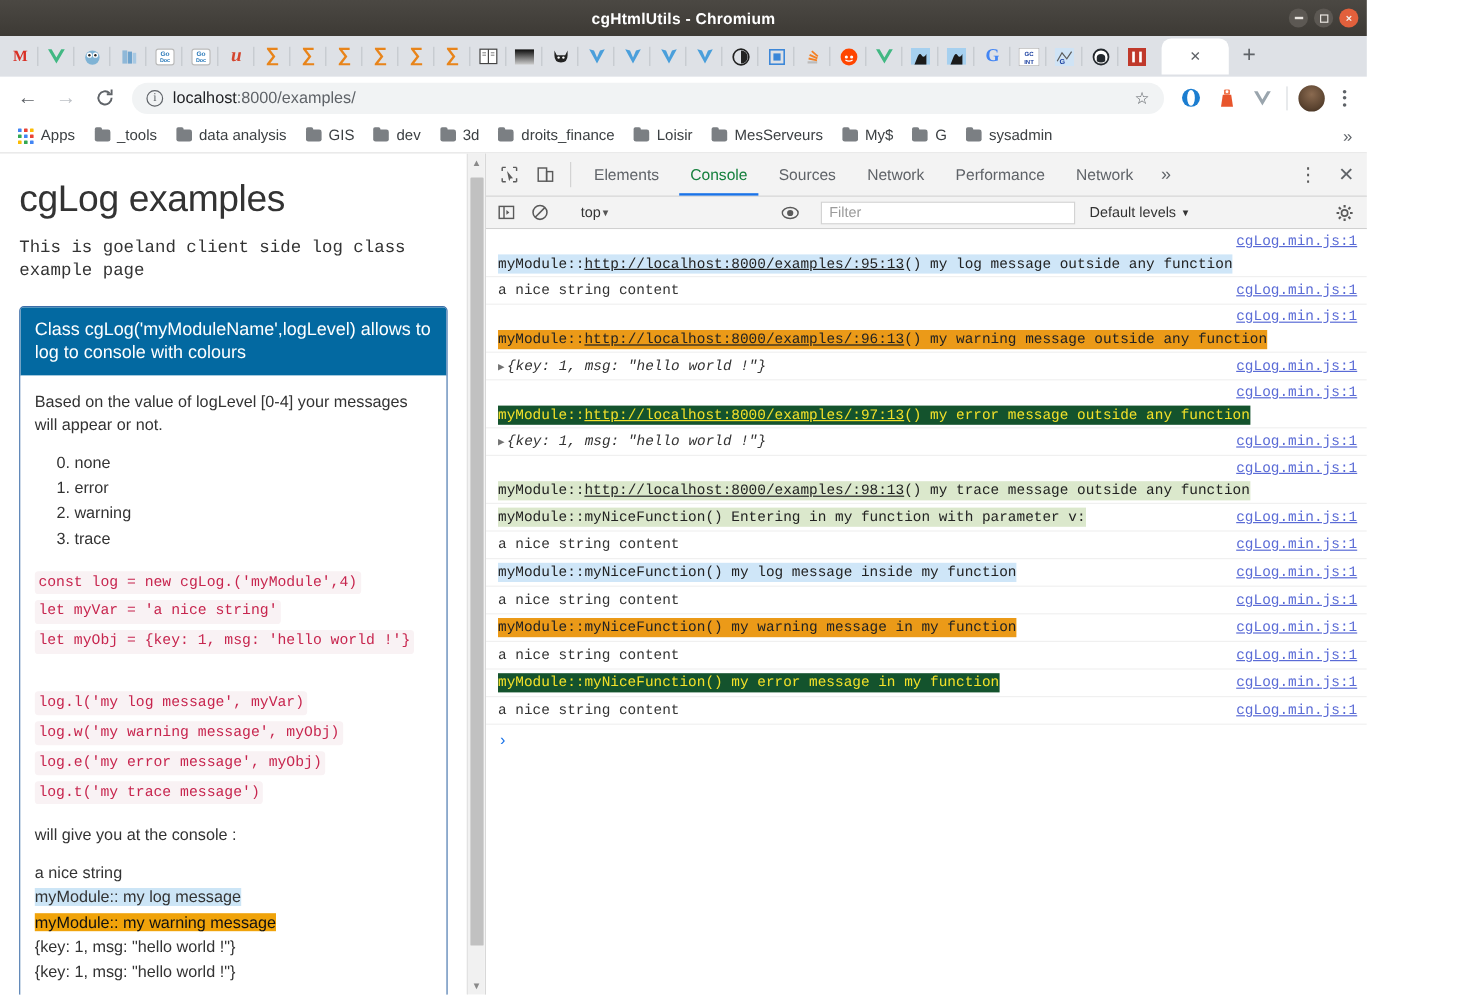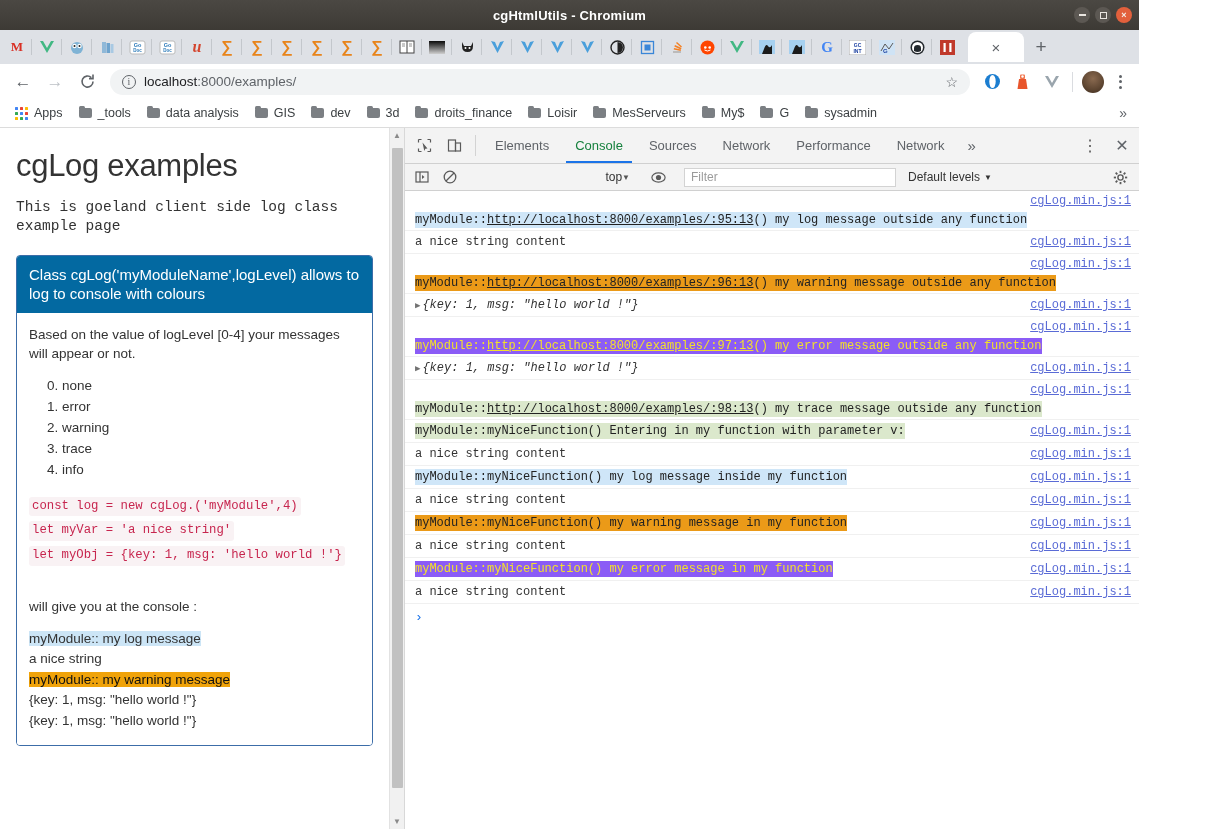--- a/index.html
+++ b/index.html
@@ -150,21 +150,21 @@
   .dt-more { padding: 0 10px; display:flex;align-items:center; color:#5f6368; font-size:15px;}
   .dt-right { margin-left:auto; display:flex; align-items:center; }
   .dt-close { width: 34px; display:flex;align-items:center;justify-content:center; color:#5f6368; font-size:16px;}
 
   .dt-toolbar {
     height: 27px; flex: 0 0 27px; display:flex; align-items:center;
     border-bottom: 1px solid #d0d0d0; background:#f3f3f3; padding: 0 4px; gap: 2px;
   }
   .tb-btn { width: 26px; height:22px; display:flex;align-items:center;justify-content:center; color:#5a5a5a;}
   .ctx-select {
-    width: 160px; height: 20px; display:flex; align-items:center; justify-content:flex-end;
+    width: 160px; height: 20px; display:flex; align-items:center; justify-content:flex-start;
     font-size: 12px; color:#333; padding: 0 6px 0 8px;
   }
   .ctx-select .caret { font-size: 8px; color:#555; }
   .filter-input {
     width: 212px; height: 19px; background: #fff; border: 1px solid #d3d3d3;
     font-size: 12px; color: #333; padding: 0 6px; outline: none; margin-left: 4px;
     font-family: "Liberation Sans", sans-serif;
   }
   .filter-input::placeholder { color: #9b9b9b; }
   .levels { font-size: 12px; color:#333; display:flex;align-items:center;gap:4px; margin-left: 10px;}
@@ -183,21 +183,21 @@
   .msg .src {
     position: absolute; right: 8px; color: #5a6bd6; text-decoration: underline; font-size: 12px;
   }
   .msg.tall .src { top: 3px; }
   .msg .body { white-space: pre; }
   .pill { padding: 1px 0; }
   .pill .mod { font-weight: normal; }
   .lnk { text-decoration: underline; }
   .b-log { background: #cfe6f8; }
   .b-warn { background: #eb9a18; }
-  .b-err { background: #8b5cf6; color: #f3e12a; }
+  .b-err { background: #14532d; color: #f3e12a; }
   .b-trace { background: #dbe8cc; }
   .b-err .lnk { color: #f3e12a; }
   .plain { color: #333; }
   .obj { color: #333; font-style: italic; }
   .tri { color:#727272; font-size: 9px; font-style: normal; margin-right: 2px;}
   .prompt { padding: 6px 10px; color: #1a73e8; font-size: 13px; }
 </style>
 </head>
 <body>
 
@@ -499,35 +499,40 @@
 
         <div class="panel">
           <div class="panel-head">Class cgLog('myModuleName',logLevel) allows to log to console with colours</div>
           <div class="panel-body">
             <div>Based on the value of logLevel [0-4] your messages will appear or not.</div>
             <ol>
               <li>0. none</li>
               <li>1. error</li>
               <li>2. warning</li>
               <li>3. trace</li>
-              <li>4. info</li>
             </ol>
 
             <div class="code-block">
               <div class="row"><code class="codeline">const log = new cgLog.('myModule',4)</code></div>
               <div class="row"><code class="codeline">let myVar = 'a nice string'</code></div>
               <div class="row"><code class="codeline">let myObj = {key: 1, msg: 'hello world !'}</code></div>
             </div>
             <div class="gap"></div>
+            <div class="code-block">
+              <div class="row"><code class="codeline">log.l('my log message', myVar)</code></div>
+              <div class="row"><code class="codeline">log.w('my warning message', myObj)</code></div>
+              <div class="row"><code class="codeline">log.e('my error message', myObj)</code></div>
+              <div class="row"><code class="codeline">log.t('my trace message')</code></div>
+            </div>
 
             <div class="willgive">will give you at the console :</div>
 
             <div class="outlines">
+              <div><span>a nice string</span></div>
               <div><span class="hl-log">myModule:: my log message</span></div>
-              <div><span>a nice string</span></div>
               <div><span class="hl-warn">myModule:: my warning message</span></div>
               <div><span>{key: 1, msg: "hello world !"}</span></div>
               <div><span>{key: 1, msg: "hello world !"}</span></div>
 
             </div>
           </div>
         </div>
       </div>
 
       <div class="pg-scroll">

